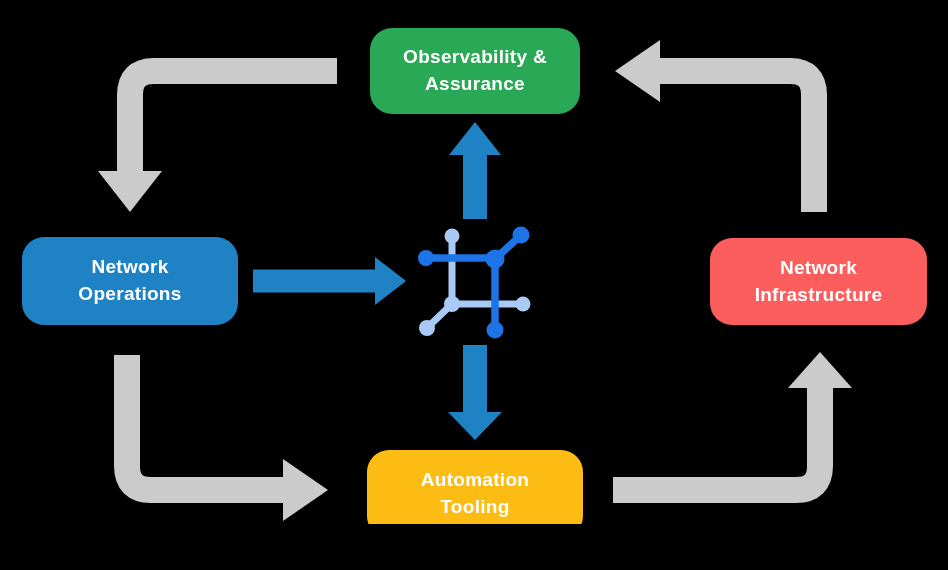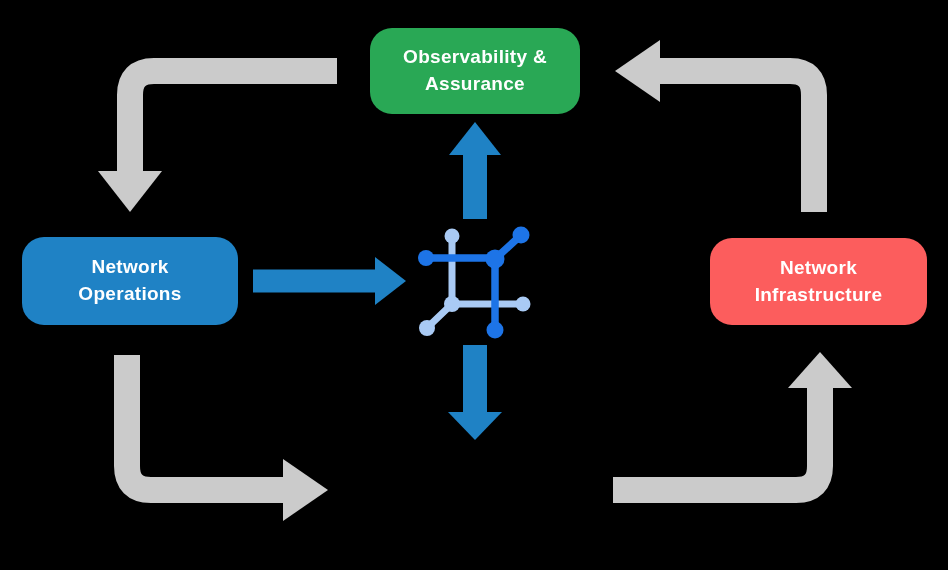--- a/index.html
+++ b/index.html
@@ -120,14 +120,18 @@
   <div class="box" id="box-operations">
     <span class="box-label">Network
 Operations</span>
   </div>
 
   <div class="box" id="box-infrastructure">
     <span class="box-label">Network
 Infrastructure</span>
   </div>
 
+  <div class="box" id="box-automation">
+    <span class="box-label">Automation
+Tooling</span>
+  </div>
 
 </div>
 
 </body></html>

